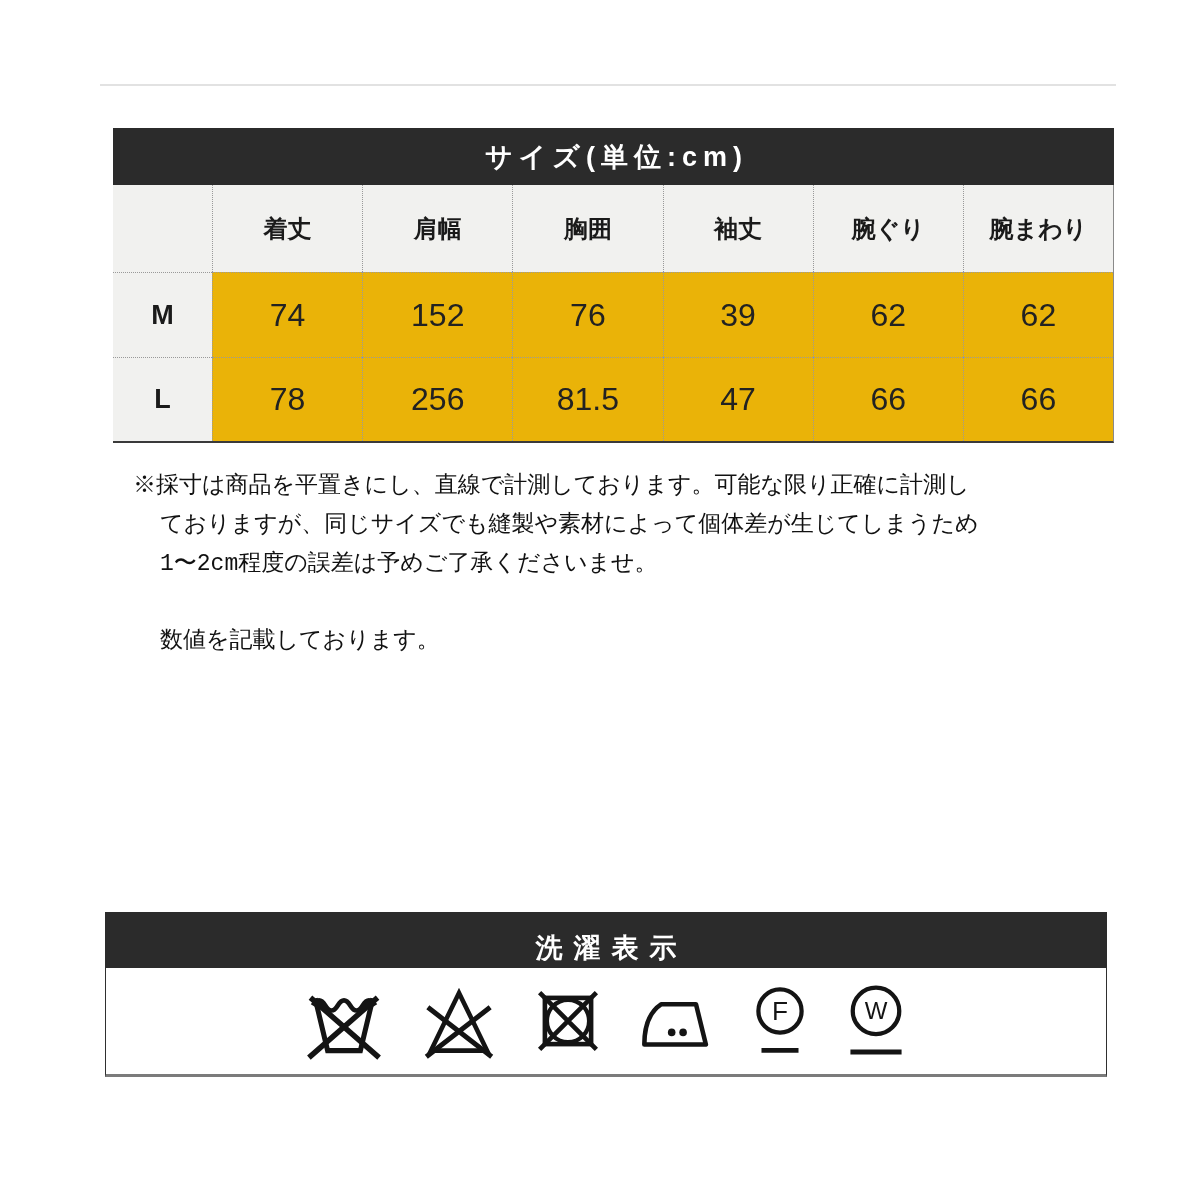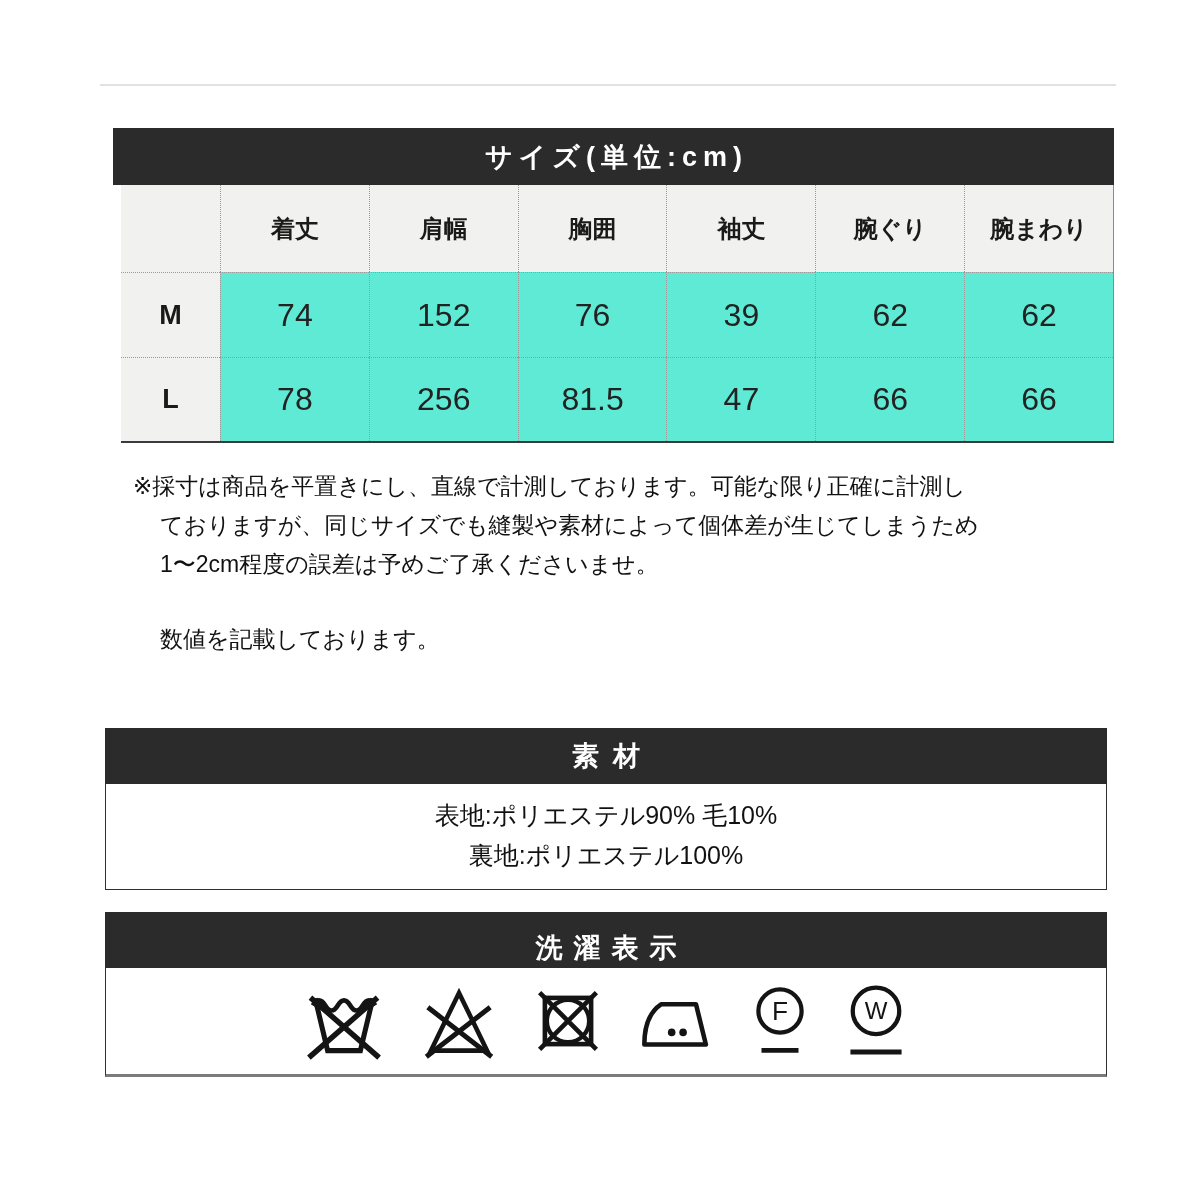--- a/index.html
+++ b/index.html
@@ -15,37 +15,36 @@
   .bar{
     background:#2b2b2b;color:#ffffff;display:flex;align-items:center;justify-content:center;
     font-weight:bold;
   }
   .bar .bar-title{letter-spacing:6px;text-indent:6px;font-size:27px;}
 
   
   .size-section{position:absolute;left:113px;top:128px;width:1001px;}
   .size-section .bar{height:57px;}
   .size-grid{
-    display:grid;background:#5eead4;
+    display:grid;background:#eab308;
     grid-template-columns:99px repeat(6,1fr);
     grid-template-rows:87px 85px 84px;
     border-right:1px solid #8a8a8a;
     border-bottom:2px solid #3a3a3a;
-    margin-left:8px;
   }
   .cell{display:flex;align-items:center;justify-content:center;
     border-left:1px dotted #999;border-top:1px dotted #999;}
   .cell.first-col{border-left:none;background:#f1f1ef;}
   .cell.head{border-top:none;background:#f1f1ef;font-weight:bold;font-size:24px;}
   .cell.label{font-weight:bold;font-size:27px;}
   .cell.num{font-size:32px;font-weight:400;color:#222;}
 
   
   .note{position:absolute;left:133px;width:920px;font-size:23px;line-height:39px;color:#111;}
-  .note-1{top:467px;}
+  .note-1{top:467px;font-family:Liberation Mono, monospace;}
   .note-2{top:620px;}
   .note-line.cont{padding-left:27px;}
 
   
   .boxed{position:absolute;left:105px;width:1002px;}
   .material-section{top:728px;}
   .care-section{top:912px;}
   .boxed .bar{height:56px;}
   .material-section .bar .bar-title{letter-spacing:14px;text-indent:14px;}
   .care-section .bar .bar-title{letter-spacing:11px;text-indent:11px;margin-top:16px;}
@@ -103,29 +102,20 @@
   <div class="note note-1">
     <div class="note-line">※採寸は商品を平置きにし、直線で計測しております。可能な限り正確に計測し</div>
     <div class="note-line cont">ておりますが、同じサイズでも縫製や素材によって個体差が生じてしまうため</div>
     <div class="note-line cont">1〜2cm程度の誤差は予めご了承くださいませ。</div>
   </div>
 
   <div class="note note-2">
     <div class="note-line cont">数値を記載しております。</div>
   </div>
 
-  <section class="boxed material-section">
-    <div class="bar">
-      <span class="bar-title">素材</span>
-    </div>
-    <div class="box-body material-body">
-      <div class="material-line">表地:ポリエステル90% 毛10%</div>
-      <div class="material-line">裏地:ポリエステル100%</div>
-    </div>
-  </section>
 
   <section class="boxed care-section">
     <div class="bar">
       <span class="bar-title">洗濯表示</span>
     </div>
     <div class="box-body care-body">
 
       <svg class="care-icon" width="78" height="78" viewBox="0 0 100 100">
         <path d="M10 30 q8 -13 16 0 q8 13 16 0 q8 -13 16 0 q8 13 16 0 q8 -13 16 0" stroke-width="6"></path>
         <path d="M13 21 L29 88 L71 88 L87 21" stroke-width="6.5"></path>

